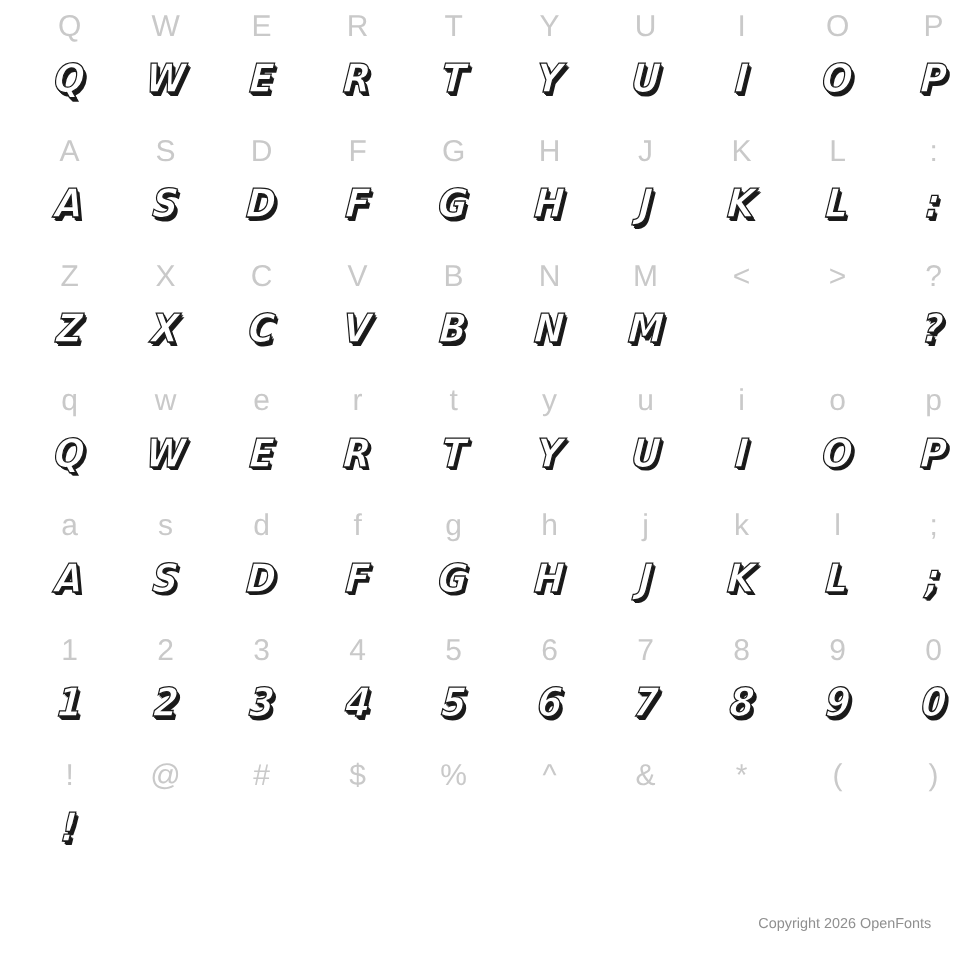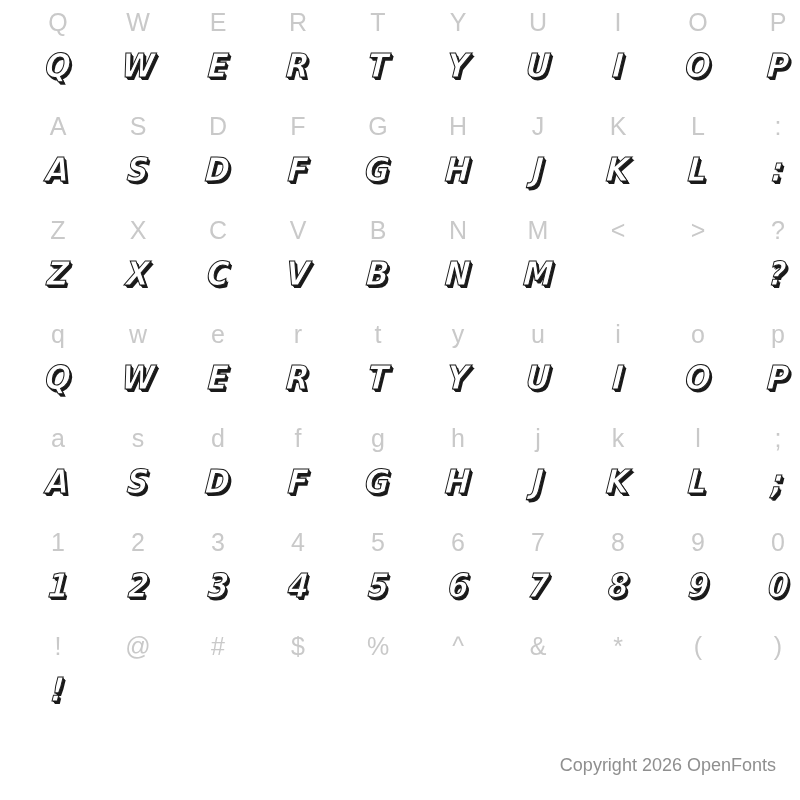--- a/index.html
+++ b/index.html
@@ -77,21 +77,21 @@
   }
   .gl.empty {
     color: transparent;
     text-shadow: none;
     -webkit-text-stroke: 0;
   }
   .copyright {
     position: absolute;
     right: 24px;
     bottom: 24px;
-    font-size: 18px;
+    font-size: 12px;
     color: #8f8f8f;
     font-family: "Liberation Sans", sans-serif;
     white-space: nowrap;
   }
 </style>
 </head>
 <body>
 
 <div id="sheet">
   <div class="grid" id="grid">

